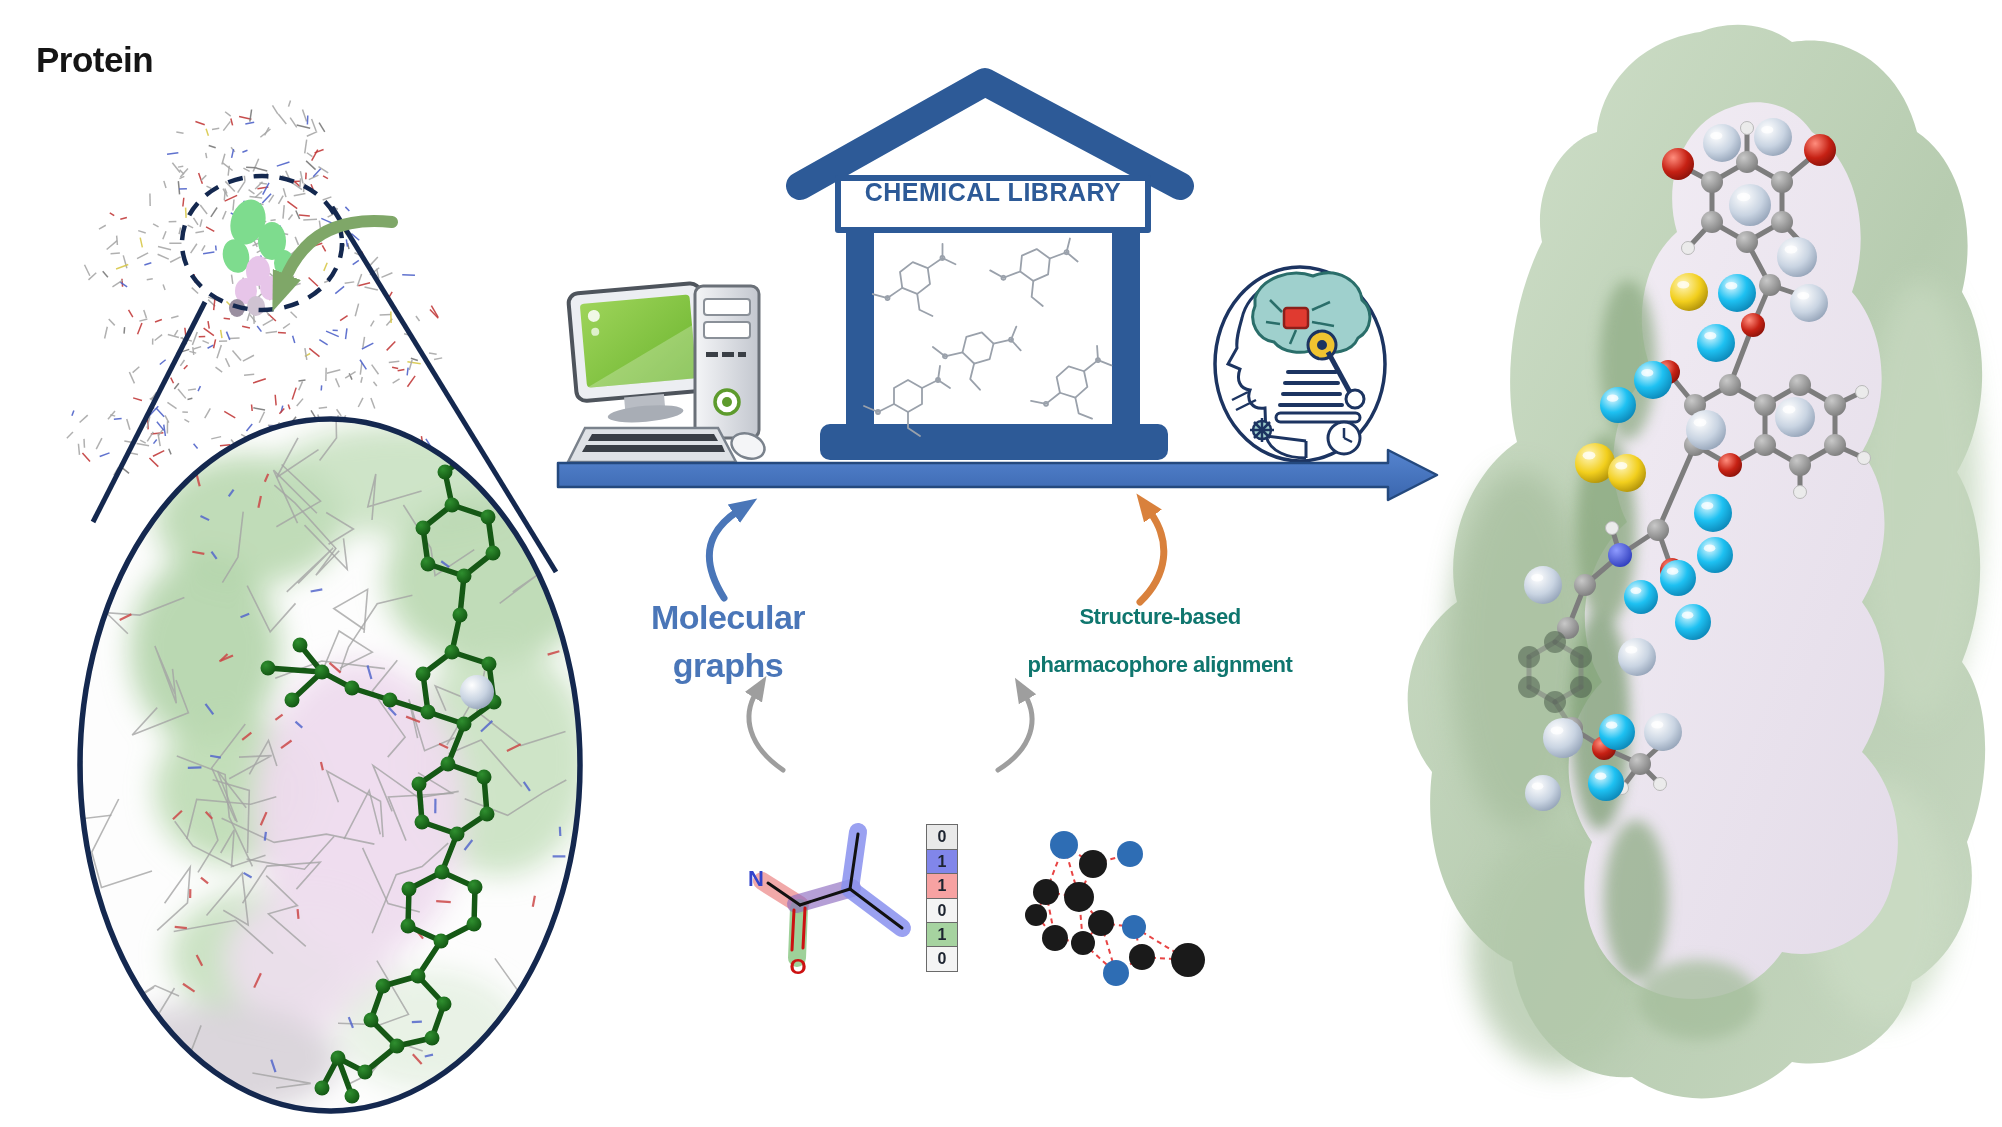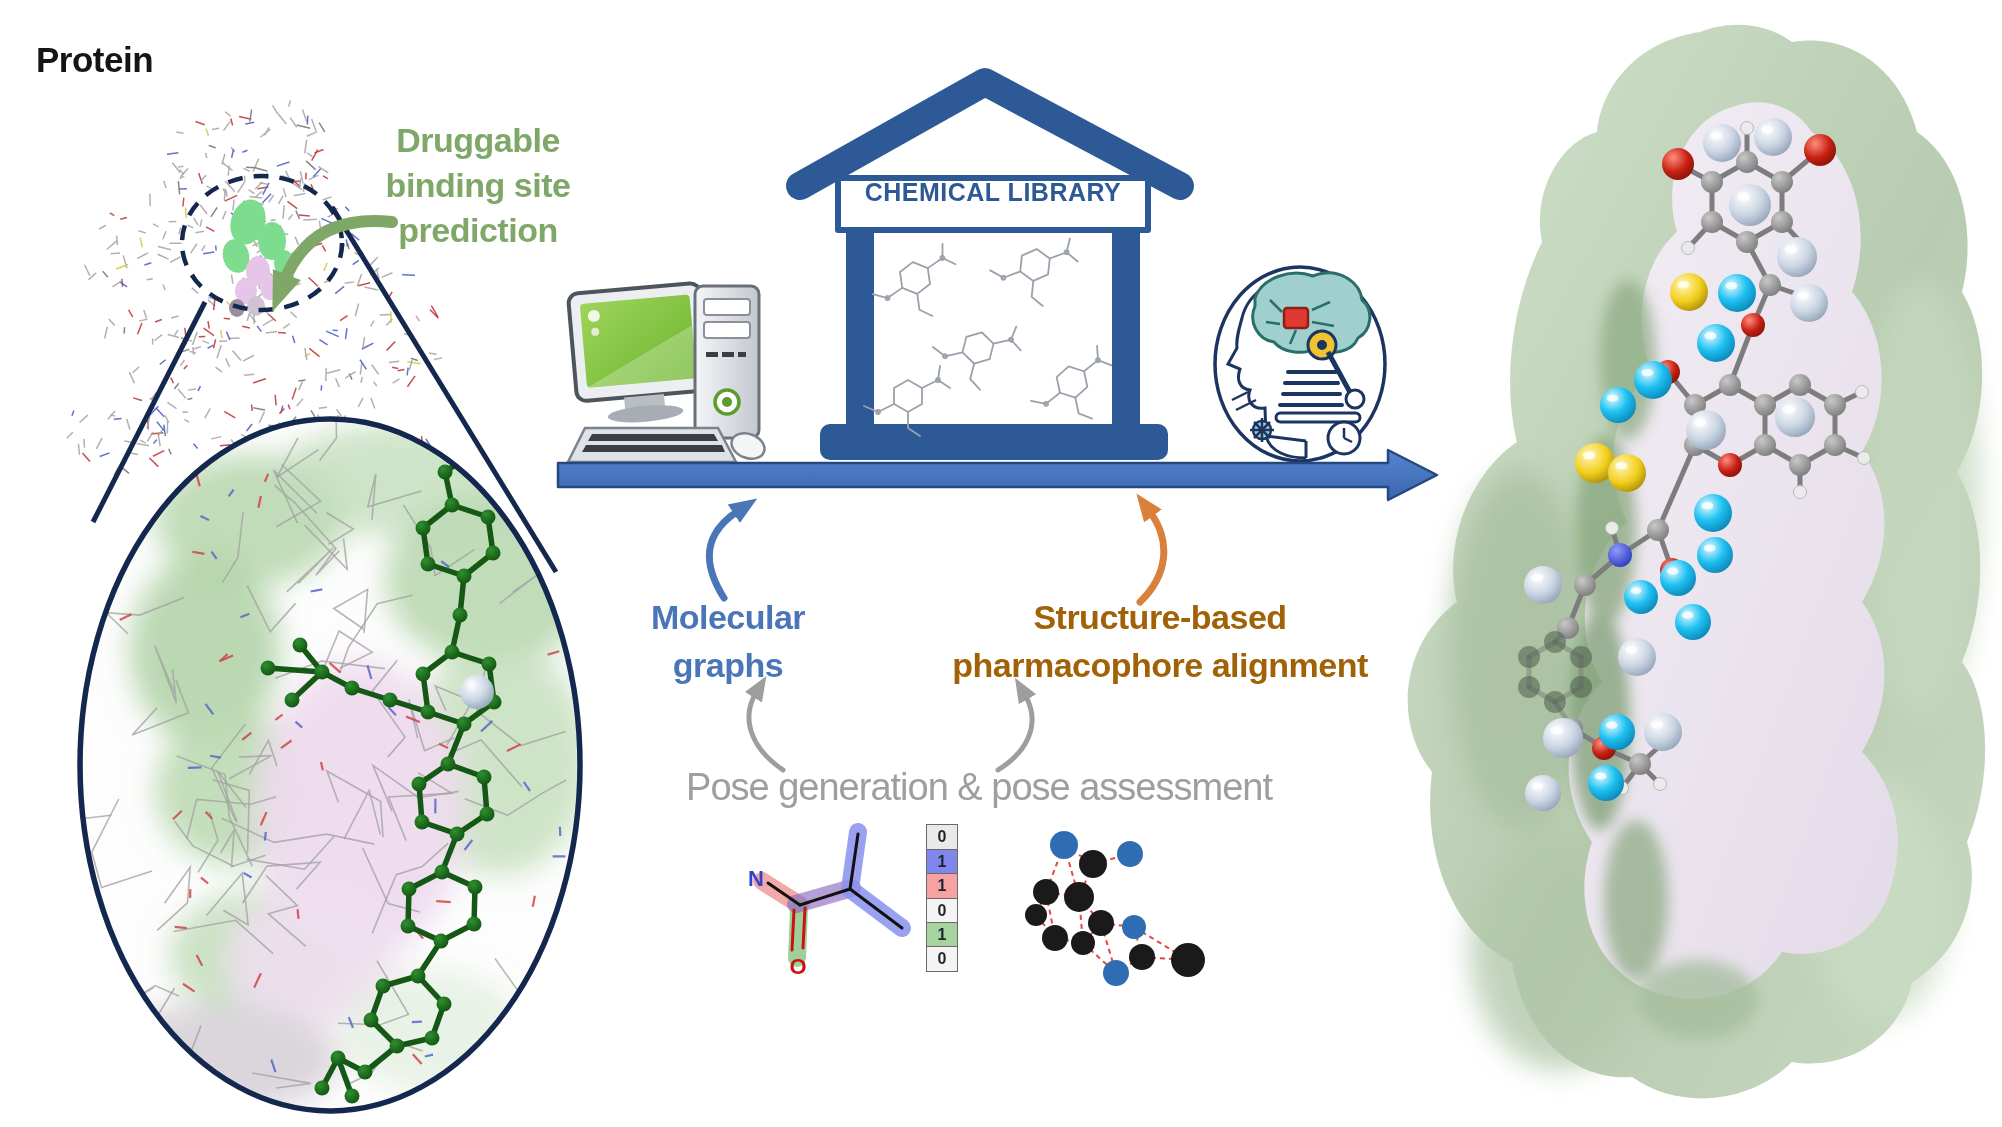--- a/index.html
+++ b/index.html
@@ -7,22 +7,22 @@
          font-family:"Liberation Sans", sans-serif;}
   #figure-svg{position:absolute;left:0;top:0;}
   .lbl{position:absolute;white-space:pre-line;letter-spacing:-0.5px;}
   .protein-lbl{left:28px;top:40px;font-size:35px;font-weight:700;color:#151515;margin-left:8px;}
   .druggable-lbl{left:342px;top:118px;width:272px;text-align:center;font-size:34px;line-height:45px;
                  font-weight:700;color:#7fa768;}
   .library-lbl{left:838px;top:166px;width:310px;height:52px;display:flex;align-items:center;justify-content:center;
                font-size:25px;font-weight:700;letter-spacing:0.5px;color:#2d5a97;}
   .docking-lbl{left:613px;top:593px;width:230px;text-align:center;font-size:34px;line-height:48px;
                font-weight:700;color:#4a76b8;}
-  .pharma-lbl{left:950px;top:593px;width:420px;text-align:center;font-size:34px;line-height:48px;
-              font-weight:700;color:#a16207;}
+  .pharma-lbl{left:950px;top:593px;width:420px;text-align:center;font-size:22px;line-height:48px;
+              font-weight:700;color:#0f766e;}
   .pose-lbl{left:649px;top:766px;width:660px;text-align:center;font-size:38px;font-weight:400;color:#9e9e9e;letter-spacing:-1px;}
   .caption-lbl{left:556px;top:992px;width:840px;text-align:center;font-size:29px;font-weight:700;color:#7030a0;}
   #fingerprint{position:absolute;left:926px;top:826px;width:30px;}
   .fp-cell{width:30px;height:24px;border:1.6px solid #6a6a6a;margin-top:-1.6px;
            display:flex;align-items:center;justify-content:center;
            font-size:16px;font-weight:700;color:#1d2430;}
 </style>
 </head>
 <body>
 
@@ -1141,29 +1141,25 @@
           <ellipse cx="1683.3" cy="284.78" rx="6.08" ry="3.8000000000000003" fill="#ffffff" opacity="0.75"></ellipse>
           <circle cx="1595" cy="463" r="20" fill="url(#gYellow)"></circle>
           <ellipse cx="1589" cy="455.4" rx="6.4" ry="4" fill="#ffffff" opacity="0.75"></ellipse>
           <circle cx="1627" cy="473" r="19" fill="url(#gYellow)"></circle>
           <ellipse cx="1621.3" cy="465.78" rx="6.08" ry="3.8000000000000003" fill="#ffffff" opacity="0.75"></ellipse>
         </g>
     </g>
   </svg>
 
   <div class="lbl protein-lbl">Protein</div>
-  <div class="lbl druggable-lbl">Druggable
-binding site
-prediction</div>
   <div class="lbl library-lbl">CHEMICAL LIBRARY</div>
   <div class="lbl docking-lbl">Molecular
 graphs</div>
   <div class="lbl pharma-lbl">Structure-based
 pharmacophore alignment</div>
-  <div class="lbl pose-lbl">Pose generation &amp; pose assessment</div>
 
   <div id="fingerprint">
     <div class="fp-cell" style="background: rgb(233, 233, 233);">0</div>
     <div class="fp-cell" style="background: rgb(129, 134, 234);">1</div>
     <div class="fp-cell" style="background: rgb(247, 162, 162);">1</div>
     <div class="fp-cell" style="background: rgb(244, 244, 244);">0</div>
     <div class="fp-cell" style="background: rgb(166, 211, 160);">1</div>
     <div class="fp-cell" style="background: rgb(244, 244, 244);">0</div>
   </div>
 </div>

